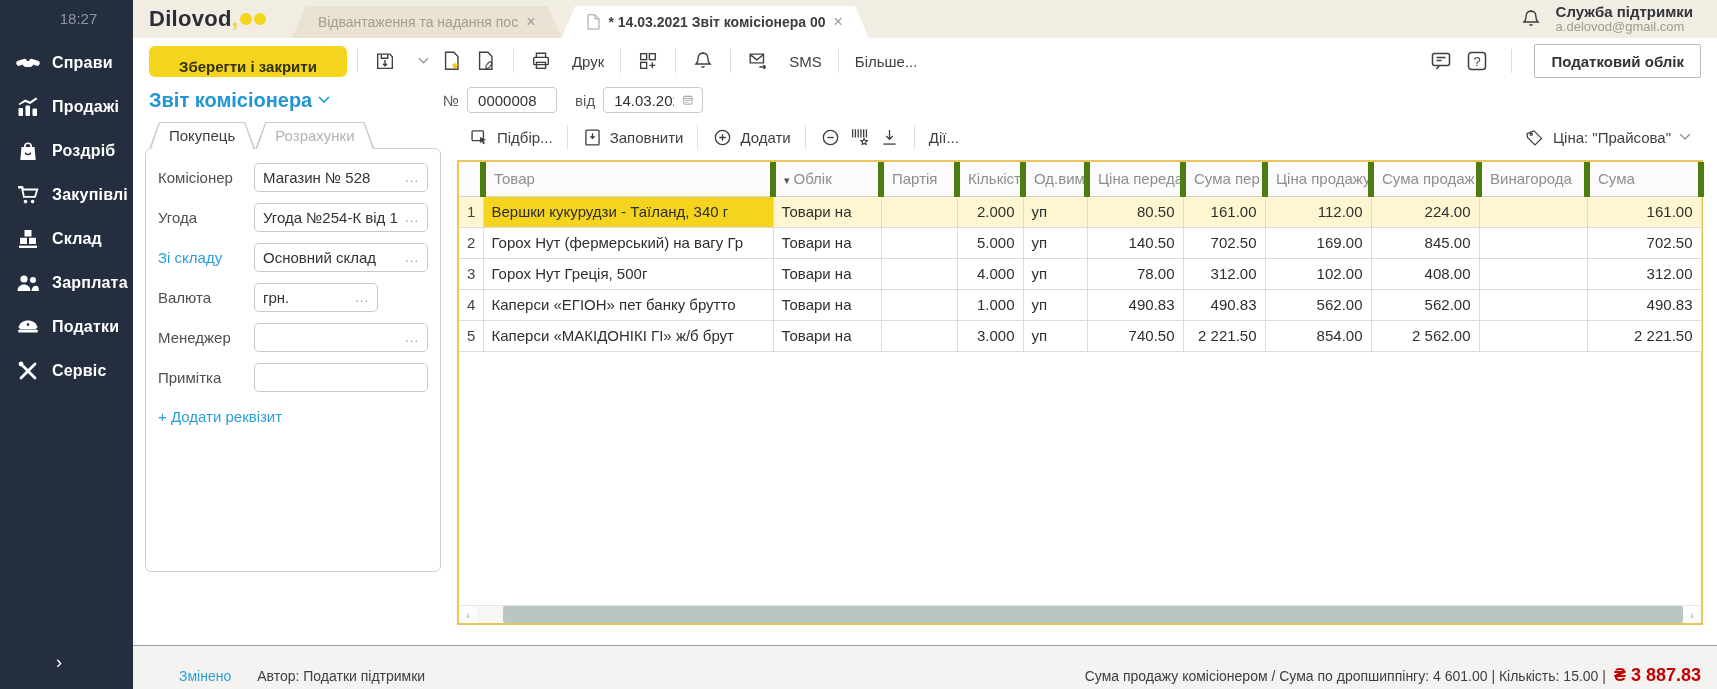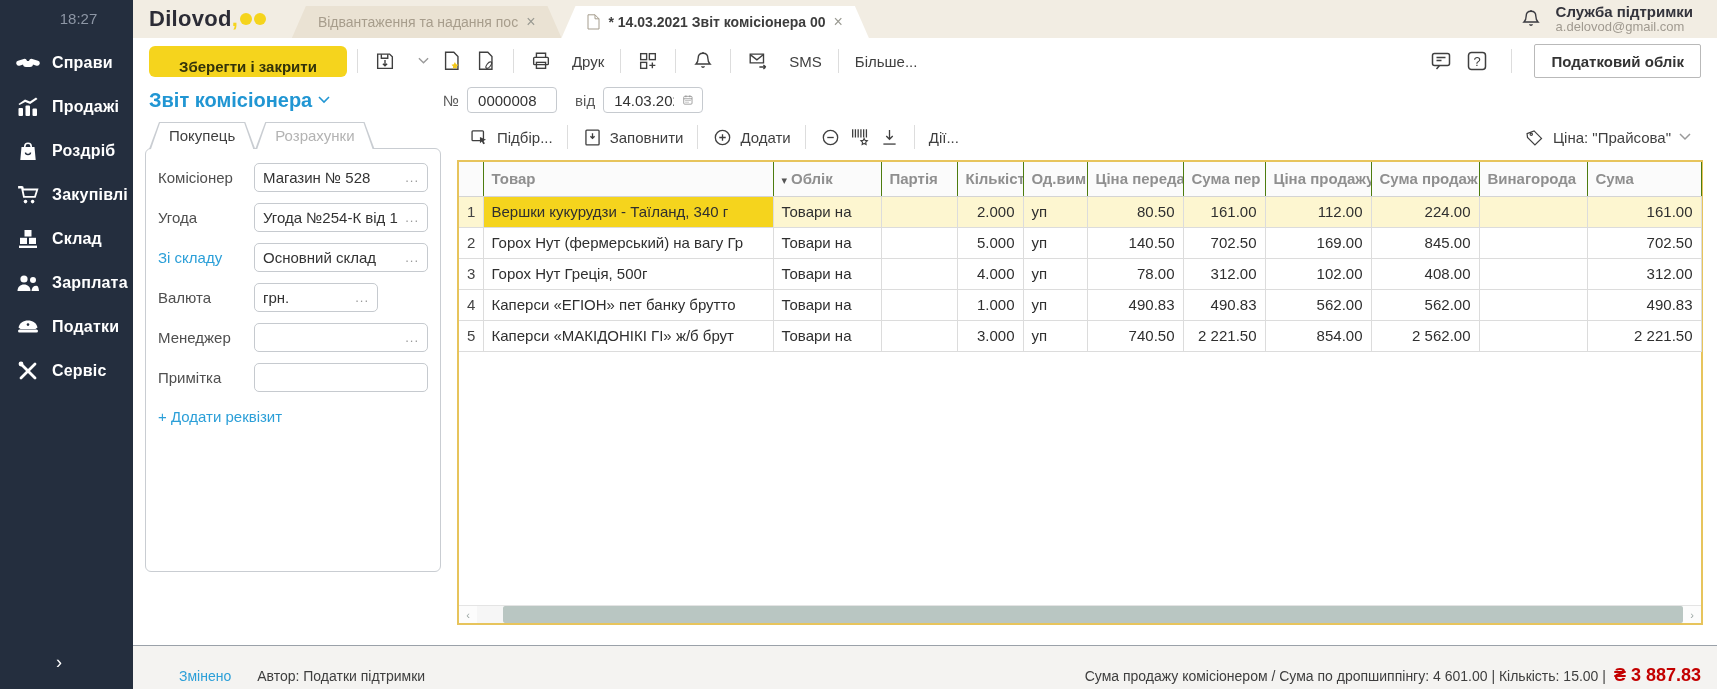--- a/index.html
+++ b/index.html
@@ -74,21 +74,21 @@
   .add-req{color:#2b9fd8;font-size:15px;margin-top:16px;cursor:pointer;}
 
   
   .right-area{position:absolute;left:318px;top:0;right:0;bottom:0;}
   .grid-toolbar{height:42px;display:flex;align-items:center;padding-left:14px;}
   .gt-item{display:flex;align-items:center;gap:7px;font-size:15px;color:#3f3f3f;cursor:pointer;padding:0 4px;}
   .gt-right{margin-left:auto;display:flex;align-items:center;gap:8px;padding-right:26px;font-size:15px;color:#3f3f3f;cursor:pointer;}
 
   .grid-wrap{position:absolute;left:6px;top:44px;width:1246px;bottom:20px;border:2px solid #e7c45c;box-sizing:border-box;display:flex;flex-direction:column;background:#fff;}
   table.grid{border-collapse:collapse;table-layout:fixed;width:1242px;}
-  .grid th{height:34px;background:#fbfbfb;color:#8f8f8f;font-weight:700;font-size:15px;text-align:left;padding:0 8px;border-right:1px solid #4d7c0f;border-bottom:1px solid #d4d4d4;overflow:hidden;white-space:nowrap;box-sizing:border-box;}
+  .grid th{height:34px;background:#fbfbfb;color:#8f8f8f;font-weight:400;font-size:15px;text-align:left;padding:0 8px;border-right:6px solid #4d7c0f;border-bottom:1px solid #d4d4d4;overflow:hidden;white-space:nowrap;box-sizing:border-box;}
   .grid td{height:31px;font-size:15px;color:#2f2f2f;padding:0 8px;border-right:1px solid #dcdcdc;border-bottom:1px solid #dcdcdc;overflow:hidden;white-space:nowrap;background:#fff;box-sizing:border-box;}
   .grid td.c-num{text-align:right;}
   .grid td.c-n{text-align:right;color:#444;}
   .grid tr.sel td{background:#fdf6d0;}
   .grid tr.sel td.c-product{background:#f5d41d;}
   .sort-ind{color:#555;font-size:11px;margin-right:4px;}
   .grid-fill{flex:1;background:#fff;}
   .hscroll{height:17px;background:#fff;display:flex;align-items:stretch;border-top:1px solid #e4e4e4;}
   .hs-arrow{width:18px;background:#fcfcfc;color:#9aa5a2;font-size:11px;display:flex;align-items:center;justify-content:center;cursor:pointer;}
   .hs-gap{width:26px;background:#f6f6f6;}

